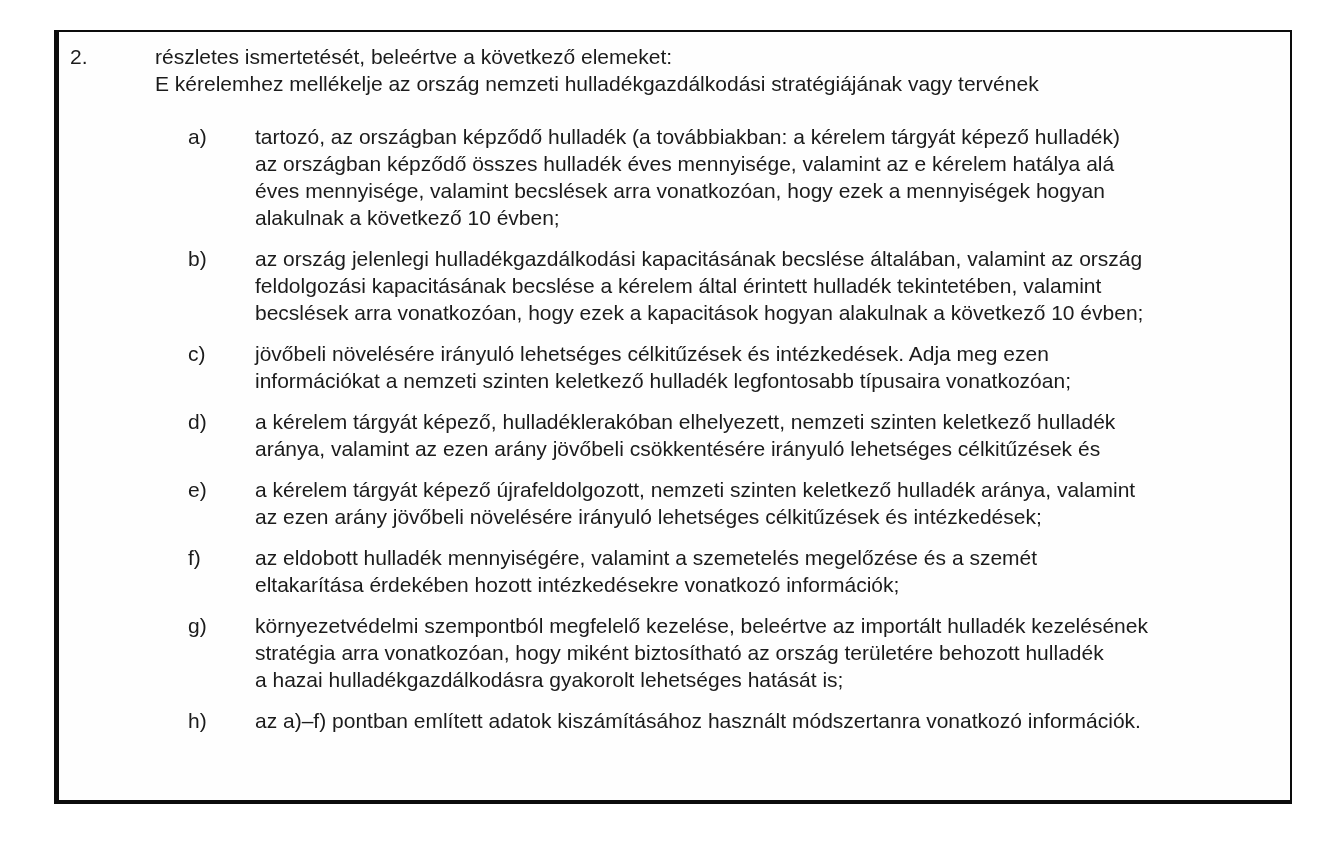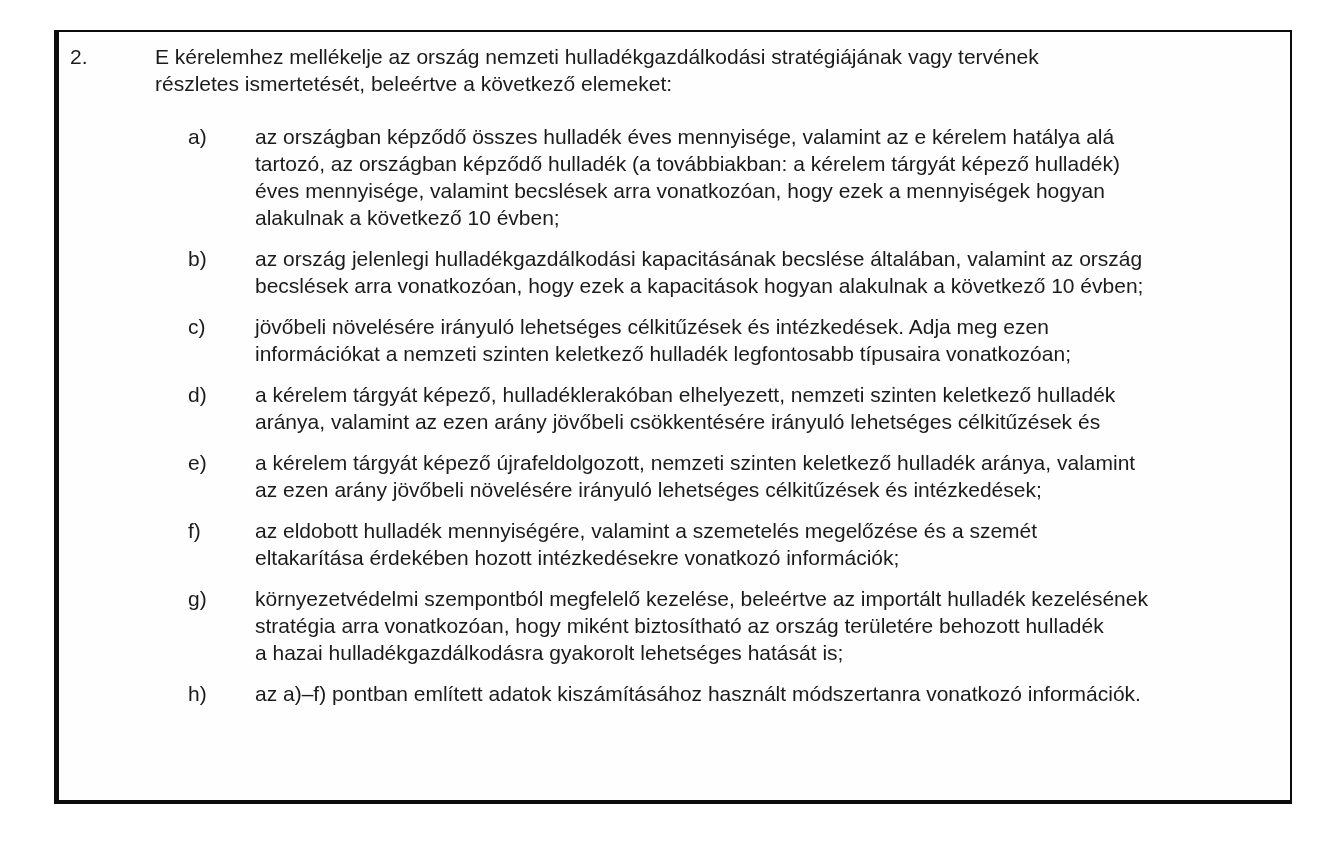--- a/index.html
+++ b/index.html
@@ -46,38 +46,39 @@
 </style>
 </head>
 <body>
 
 <div class="doc-frame">
   <div class="row">
     <div class="num-col">2.</div>
     <div class="text-col">
 
       <div class="intro">
+        <div class="line">részletes ismertetését, beleértve a következő elemeket:</div>
         <div class="line">E kérelemhez mellékelje az ország nemzeti hulladékgazdálkodási stratégiájának vagy tervének</div>
-        <div class="line">részletes ismertetését, beleértve a következő elemeket:</div>
       </div>
 
       <div class="item">
         <div class="letter-col">a)</div>
         <div class="lines">
+          <div class="line">tartozó, az országban képződő hulladék (a továbbiakban: a kérelem tárgyát képező hulladék)</div>
           <div class="line">az országban képződő összes hulladék éves mennyisége, valamint az e kérelem hatálya alá</div>
-          <div class="line">tartozó, az országban képződő hulladék (a továbbiakban: a kérelem tárgyát képező hulladék)</div>
           <div class="line">éves mennyisége, valamint becslések arra vonatkozóan, hogy ezek a mennyiségek hogyan</div>
           <div class="line">alakulnak a következő 10 évben;</div>
         </div>
       </div>
 
       <div class="item">
         <div class="letter-col">b)</div>
         <div class="lines">
           <div class="line">az ország jelenlegi hulladékgazdálkodási kapacitásának becslése általában, valamint az ország</div>
+          <div class="line">feldolgozási kapacitásának becslése a kérelem által érintett hulladék tekintetében, valamint</div>
           <div class="line">becslések arra vonatkozóan, hogy ezek a kapacitások hogyan alakulnak a következő 10 évben;</div>
         </div>
       </div>
 
       <div class="item">
         <div class="letter-col">c)</div>
         <div class="lines">
           <div class="line">jövőbeli növelésére irányuló lehetséges célkitűzések és intézkedések. Adja meg ezen</div>
           <div class="line">információkat a nemzeti szinten keletkező hulladék legfontosabb típusaira vonatkozóan;</div>
         </div>

